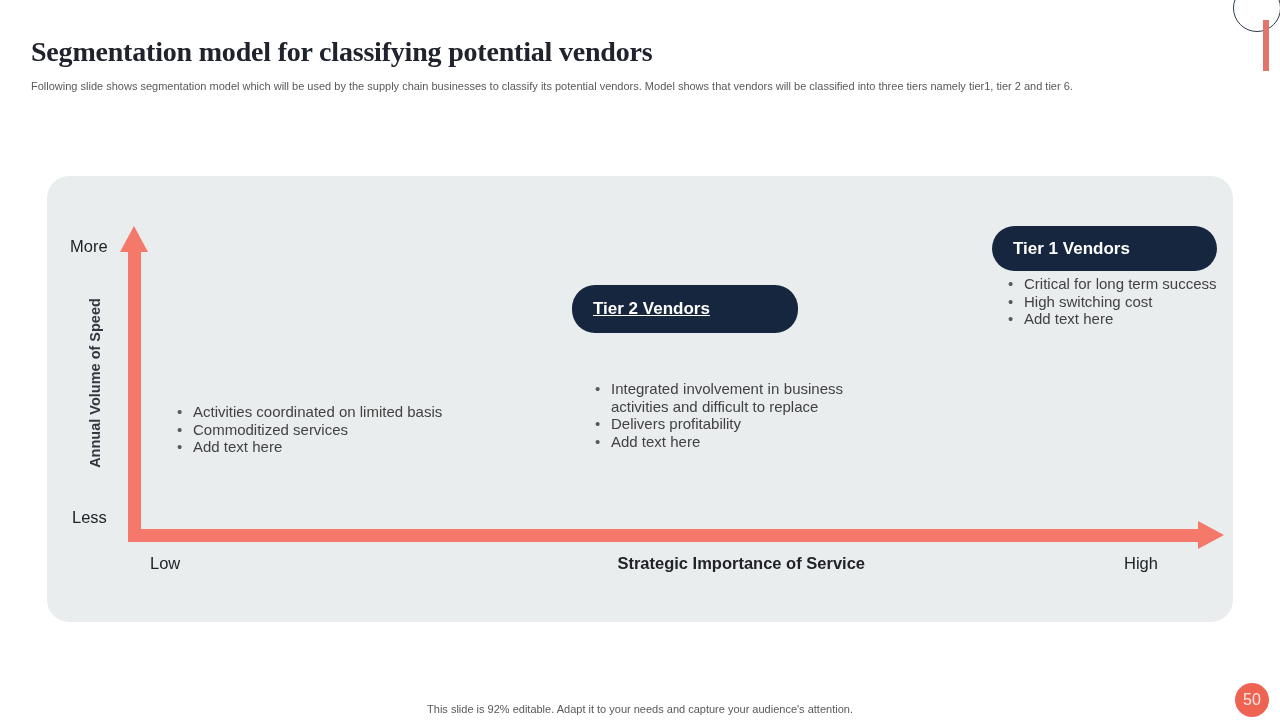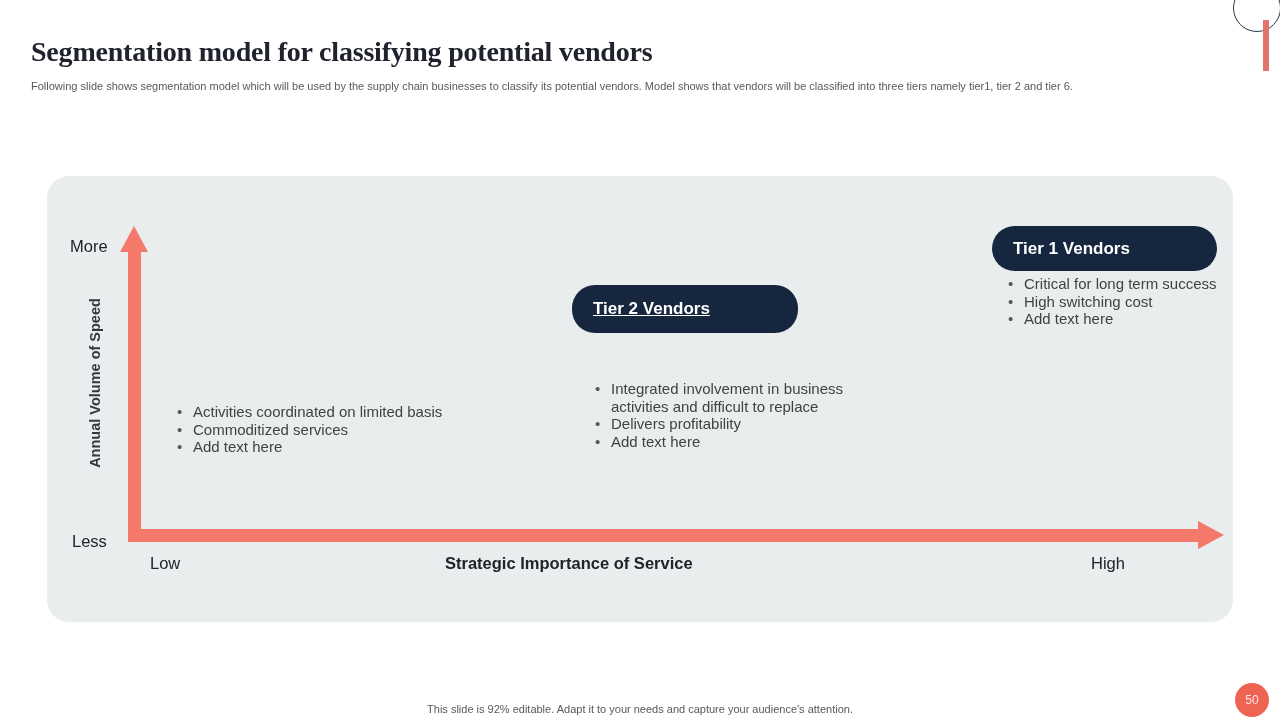--- a/index.html
+++ b/index.html
@@ -84,39 +84,39 @@
     border-left: 26px solid #F4796B;
   }
   .axis-end-label {
     position: absolute;
     font-size: 16.5px;
     font-weight: normal;
     color: #212328;
     white-space: nowrap;
   }
   .more-label { left: 70px; top: 237px; }
-  .less-label { left: 72px; top: 532px; }
+  .less-label { left: 72px; top: 508px; }
   .low-label  { left: 150px; top: 554px; }
-  .high-label { left: 1091px; top: 554px; }
+  .high-label { left: 1124px; top: 554px; }
   .y-title {
     position: absolute;
     left: -23px; top: 373px;
     width: 240px; height: 20px;
     transform: rotate(-90deg);
     text-align: center;
     font-size: 14.5px;
     font-weight: bold;
     color: #333740;
     white-space: nowrap;
   }
   .x-title {
     position: absolute;
     left: 445px; top: 554px;
     width: 420px;
-    text-align: left;
+    text-align: right;
     font-size: 16.5px;
     font-weight: bold;
     color: #212328;
     white-space: nowrap;
   }
   
   .pill {
     position: absolute;
     display: flex;
     align-items: center;
@@ -163,21 +163,21 @@
   }
   .page-badge {
     position: absolute;
     left: 1235px; top: 683px;
     width: 34px; height: 34px;
     border-radius: 50%;
     background: #EE6352;
     display: flex;
     align-items: center;
     justify-content: center;
-    font-size: 12px;
+    font-size: 16px;
     color: rgba(255,255,255,0.85);
   }
 </style>
 </head>
 <body>
 
 <div class="slide">
 
   <div class="deco-circle"></div>
   <div class="deco-bar"></div>

